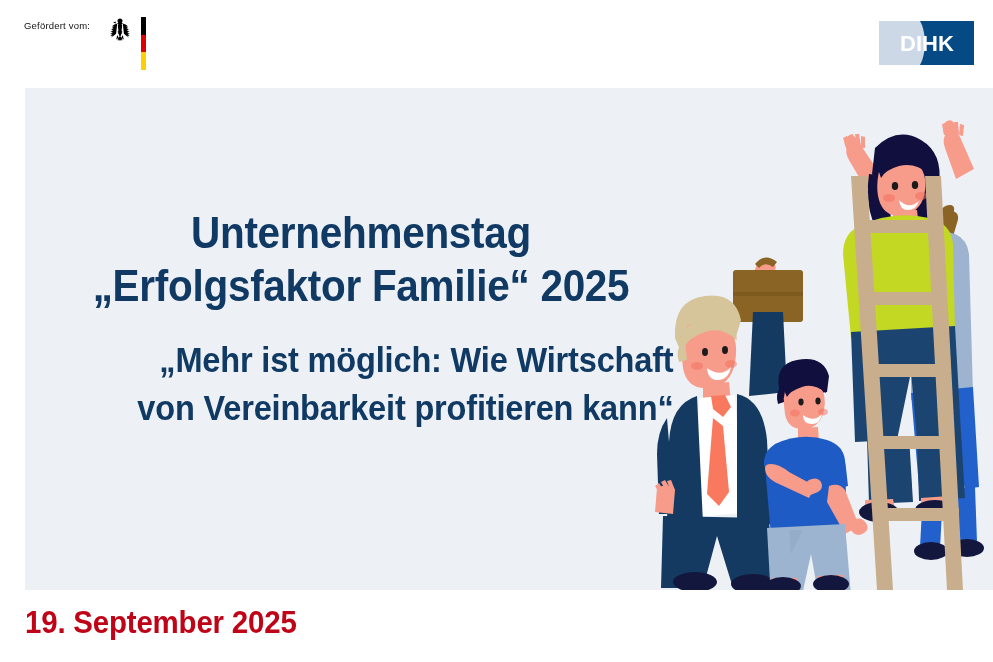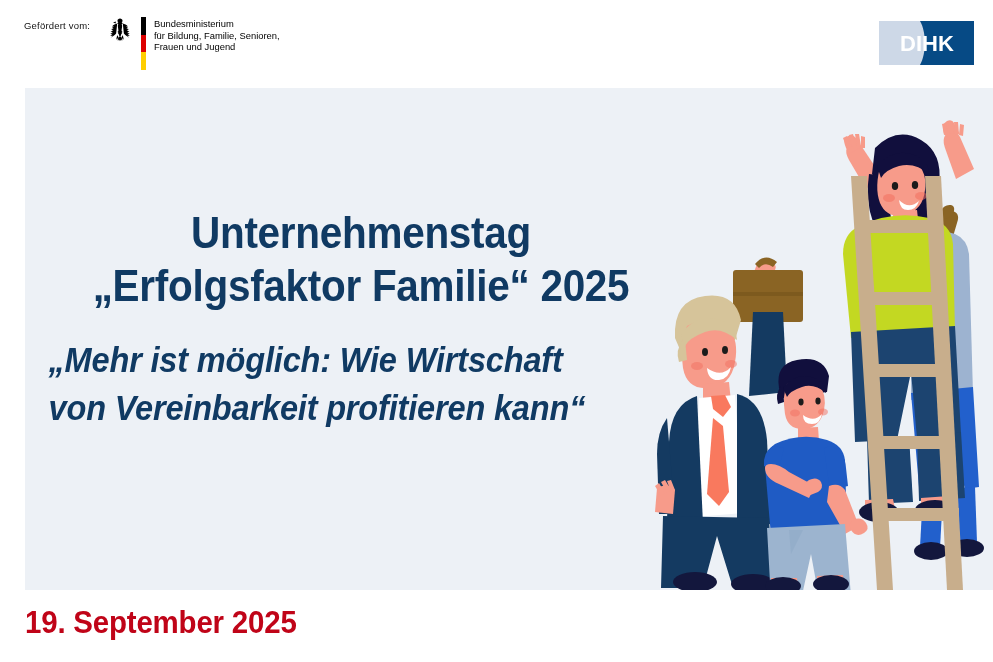--- a/index.html
+++ b/index.html
@@ -94,23 +94,22 @@
     letter-spacing: -0.3px;
     font-family: "Liberation Sans", sans-serif;
     transform: scaleX(0.92);
     transform-origin: center;
     white-space: nowrap;
   }
   #subtitle-block {
     position: absolute;
     left: 0px; top: 248px;
     width: 672px;
-    text-align: left;
+    text-align: right;
     z-index: 5;
-    font-style: italic;
   }
   .subtitle-line {
     color: #103a63;
     font-weight: bold;
     font-size: 35px;
     line-height: 48px;
     letter-spacing: -0.2px;
     font-family: "Liberation Sans", sans-serif;
     transform: scaleX(0.93);
     transform-origin: center;
@@ -163,25 +162,20 @@
 
         <path d="M27 42 l-2.4 8 2.6 -2 .4 3.2 1.6 -2.6 .8 3.4 .8 -3.4 1.6 2.6 .4 -3.2 2.6 2 -2.4 -8 z"></path>
 
         <path d="M25.6 38.5 l-3.6 5.2 1.6 .2 -2.2 3.4 2.0 -.6 -1.2 2.6 3.6 -4.2 z"></path>
         <path d="M34.4 38.5 l3.6 5.2 -1.6 .2 2.2 3.4 -2.0 -.6 1.2 2.6 -3.6 -4.2 z"></path>
       </g>
     </svg>
 
     <div id="flag-bar"></div>
 
-    <div id="ministry-text">
-      <div>Bundesministerium</div>
-      <div>für Bildung, Familie, Senioren,</div>
-      <div>Frauen und Jugend</div>
-    </div>
   </div>
 
   <svg id="dihk-logo" viewBox="0 0 95 44" xmlns="http://www.w3.org/2000/svg">
     <rect x="0" y="0" width="95" height="44" fill="#cdd8e7"></rect>
     <path d="M41 0 L95 0 L95 44 L41 44 C47.5 33 47.5 11 41 0 Z" fill="#064a85"></path>
     <text x="48" y="30" font-family="Liberation Sans, sans-serif" font-size="22" font-weight="bold" fill="#ffffff" text-anchor="middle">DIHK</text>
   </svg>
 </div>
 
 <div id="hero-panel">

